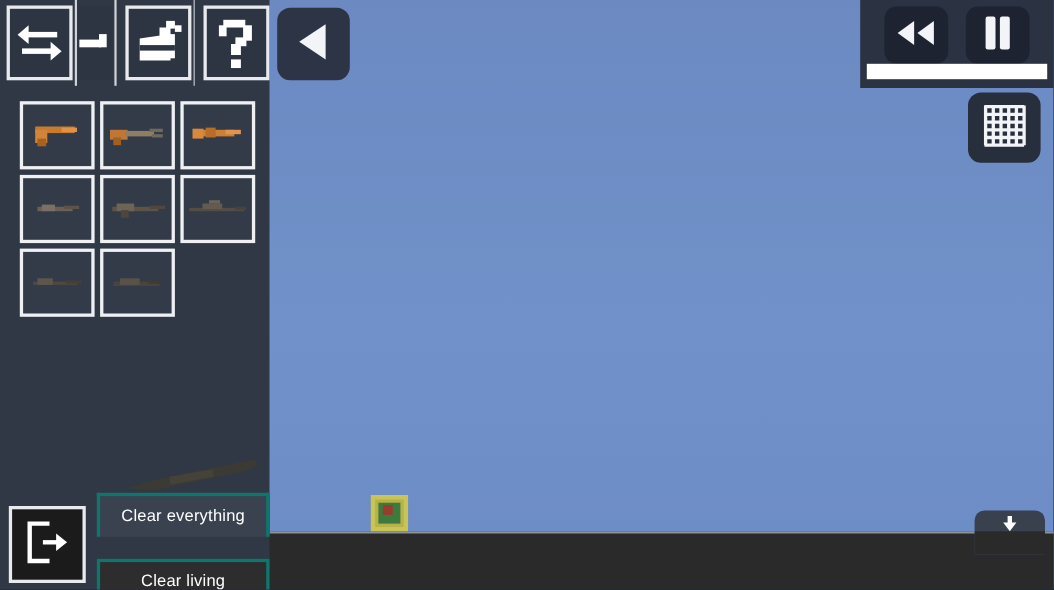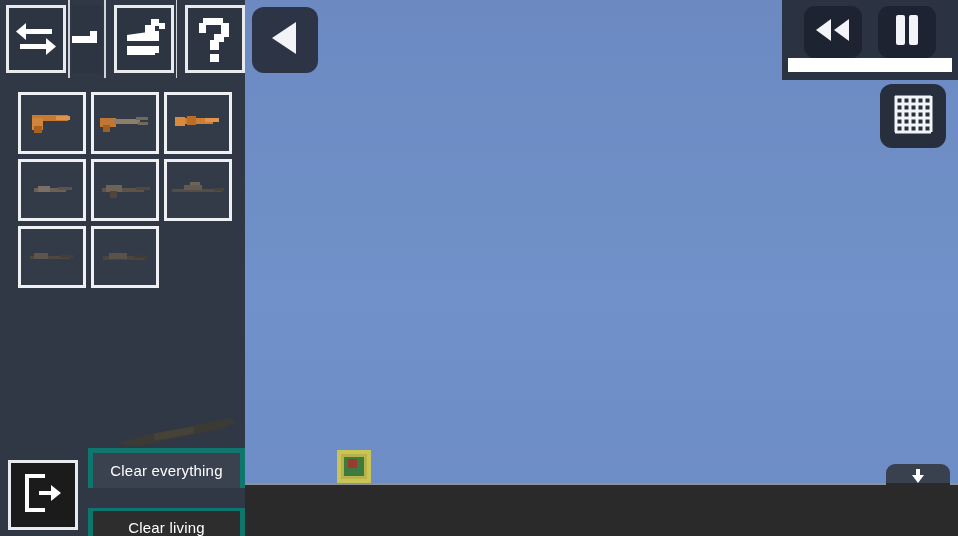--- a/index.html
+++ b/index.html
@@ -127,21 +127,21 @@
 
   
   #clear-stack {
     position: absolute;
     left: 88px; top: 448px;
     width: 157px;
   }
   .clear-btn {
     height: 40px;
     background: #2d2d2d;
-    border: 5px solid #0f766e;
+    border: 3px solid #0f766e;
     color: #ffffff;
     font-size: 15px;
     display: flex;
     align-items: center;
     justify-content: center;
     letter-spacing: 0.2px;
   }
   .clear-btn.top {
     background: #3a4250;
     border-bottom-width: 0;

